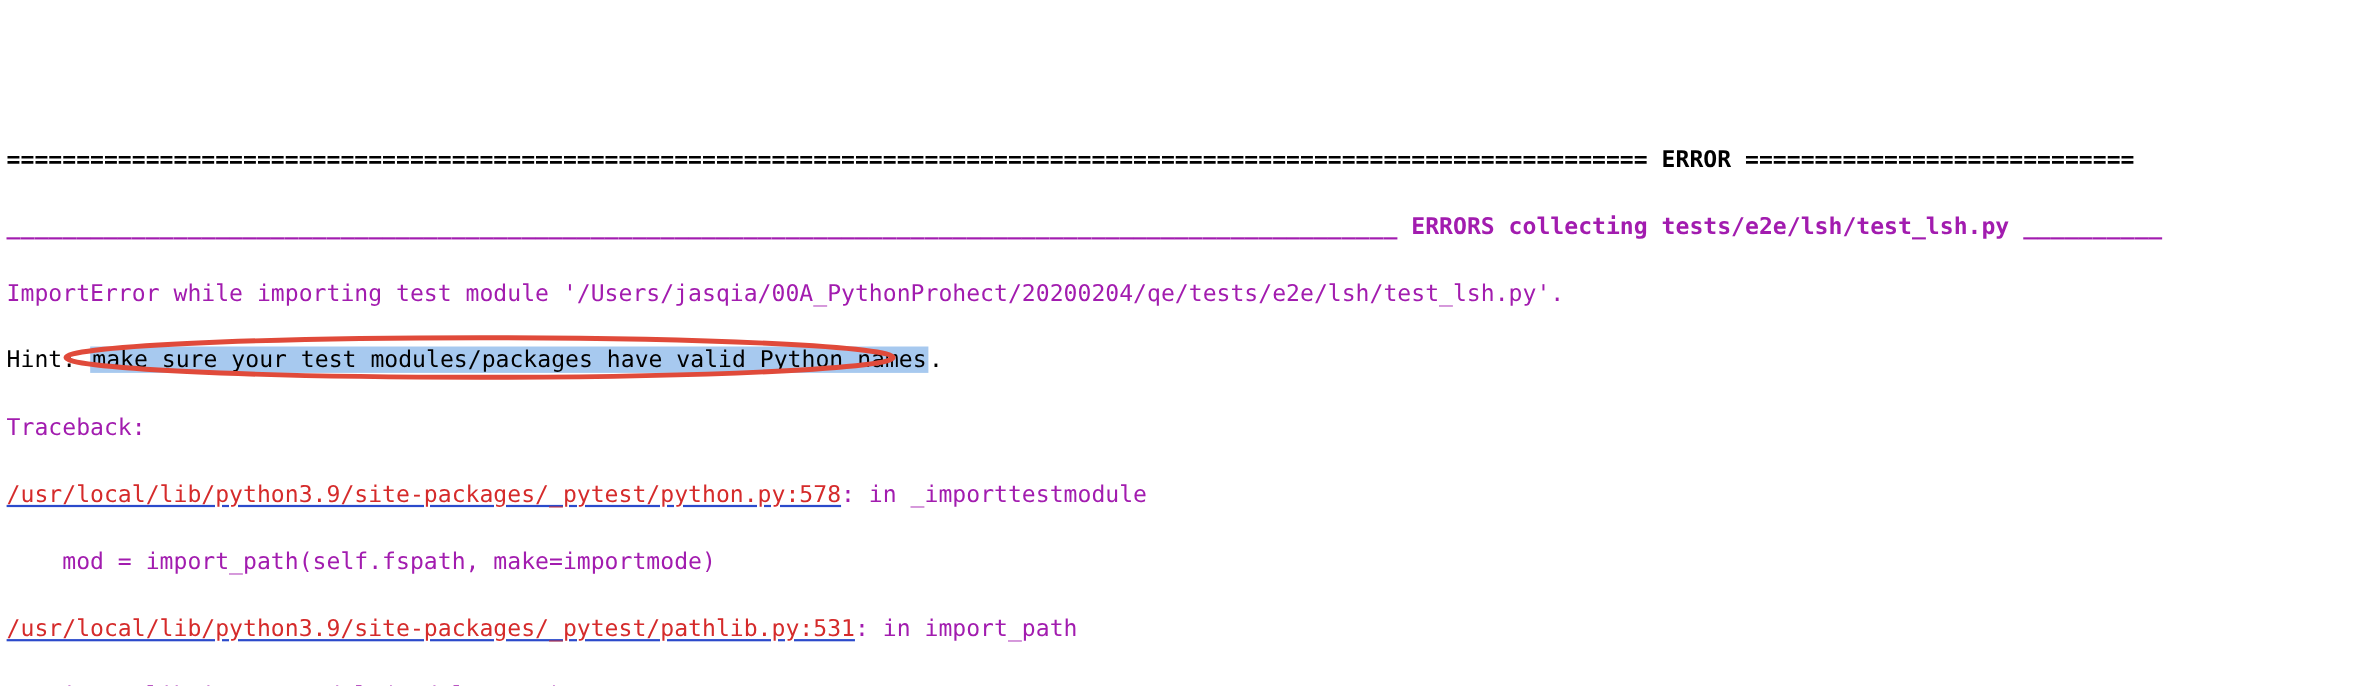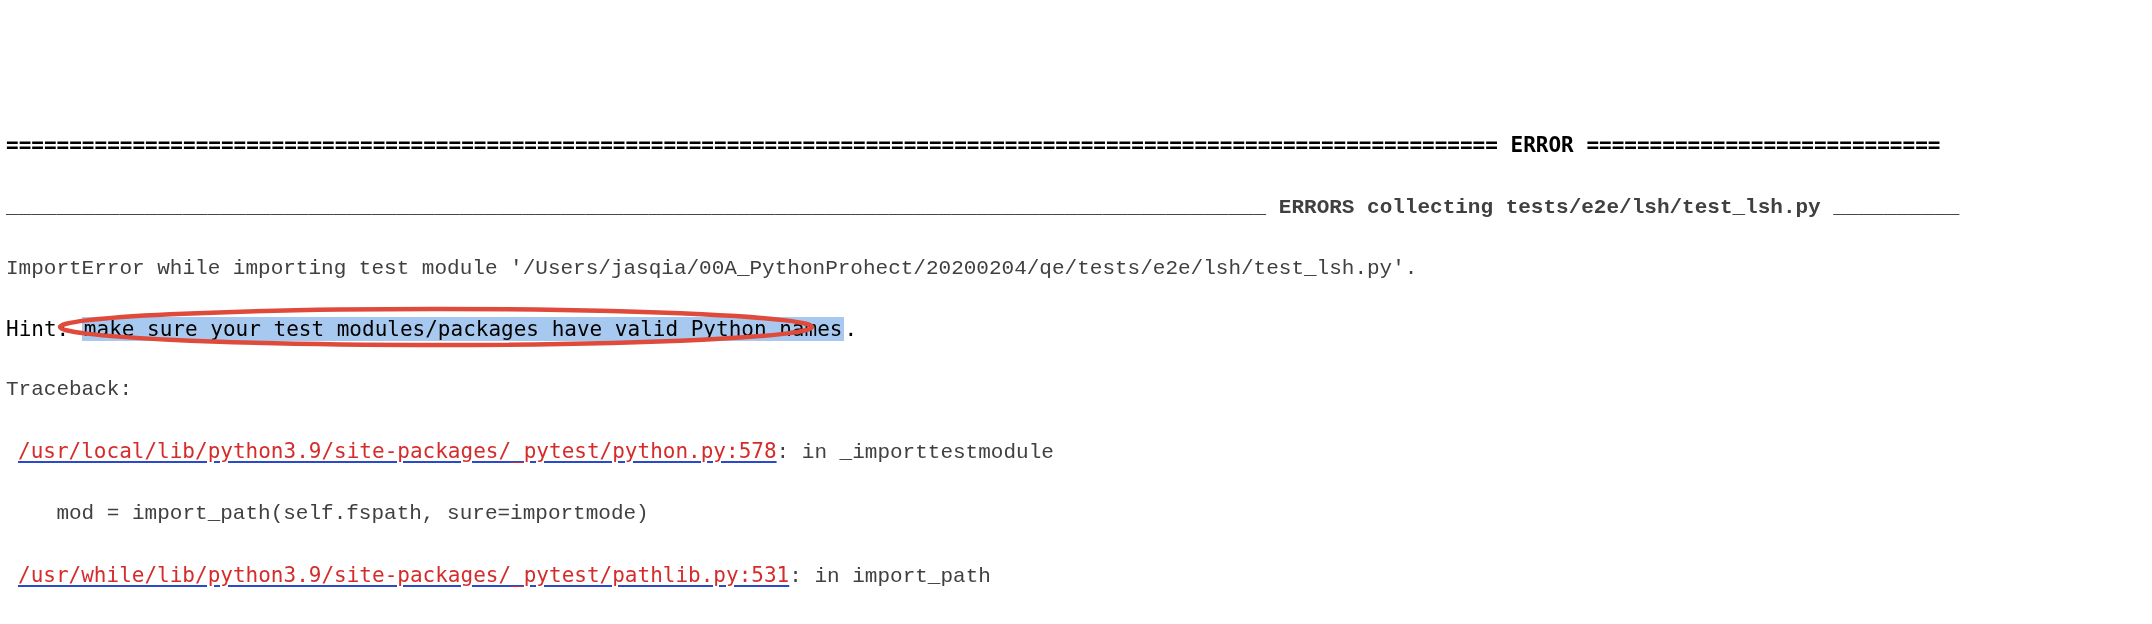--- a/index.html
+++ b/index.html
@@ -6,30 +6,29 @@
   body {
     font-family: "SF Mono", "Monaco", "Menlo", "Consolas", monospace;
     font-size: 21px;
     line-height: 1.45;
     background: #ffffff;
     color: #000000;
     white-space: pre;
     overflow-x: hidden;
     padding: 8px 0 0 6px;
   }
-  .red { color: #404040; font-family: Liberation Mono, monospace; }
+  .red { color: #a21caf; }
   .black { color: #000000; }
   .bold { font-weight: 700; }
   .link {
     color: #d52b2b;
     text-decoration: underline;
     text-decoration-color: #2b4acb;
     text-underline-offset: 3px;
     cursor: pointer;
-    margin-left: 12px;
   }
   .line { display: block; }
   .hint-wrap {
     position: relative;
     display: inline-block;
   }
   .highlight {
     background: #a7c9ef;
     color: #000000;
     padding: 0 2px;
@@ -49,22 +48,22 @@
 
 
 <span class="line"><span class="bold black">======================================================================================================================</span><span class="bold black"> ERROR </span><span class="bold black">============================</span></span>
 <span class="line"><span class="bold red">____________________________________________________________________________________________________</span><span class="bold red"> ERRORS collecting tests/e2e/lsh/test_lsh.py </span><span class="bold red">__________</span></span>
 <span class="line red">ImportError while importing test module '/Users/jasqia/00A_PythonProhect/20200204/qe/tests/e2e/lsh/test_lsh.py'.</span>
 <span class="line"><span class="black">Hint: </span><span class="hint-wrap"><span class="highlight">make sure your test modules/packages have valid Python names</span><svg class="ellipse" viewBox="0 0 764 46">
         <ellipse cx="382" cy="23" rx="376" ry="18" fill="none" stroke="#e04a3a" stroke-width="4.5"></ellipse>
       </svg></span><span class="black">.</span></span>
 <span class="line red">Traceback:</span>
 <span class="line"><span class="link">/usr/local/lib/python3.9/site-packages/_pytest/python.py:578</span><span class="red">: in _importtestmodule</span></span>
-<span class="line red">    mod = import_path(self.fspath, sure=importmode)</span>
-<span class="line"><span class="link">/usr/while/lib/python3.9/site-packages/_pytest/pathlib.py:531</span><span class="red">: in import_path</span></span>
+<span class="line red">    mod = import_path(self.fspath, make=importmode)</span>
+<span class="line"><span class="link">/usr/local/lib/python3.9/site-packages/_pytest/pathlib.py:531</span><span class="red">: in import_path</span></span>
 <span class="line red">    importlib.import_module(module_name)</span>
 
 
 
 
 
 
 
 
 

